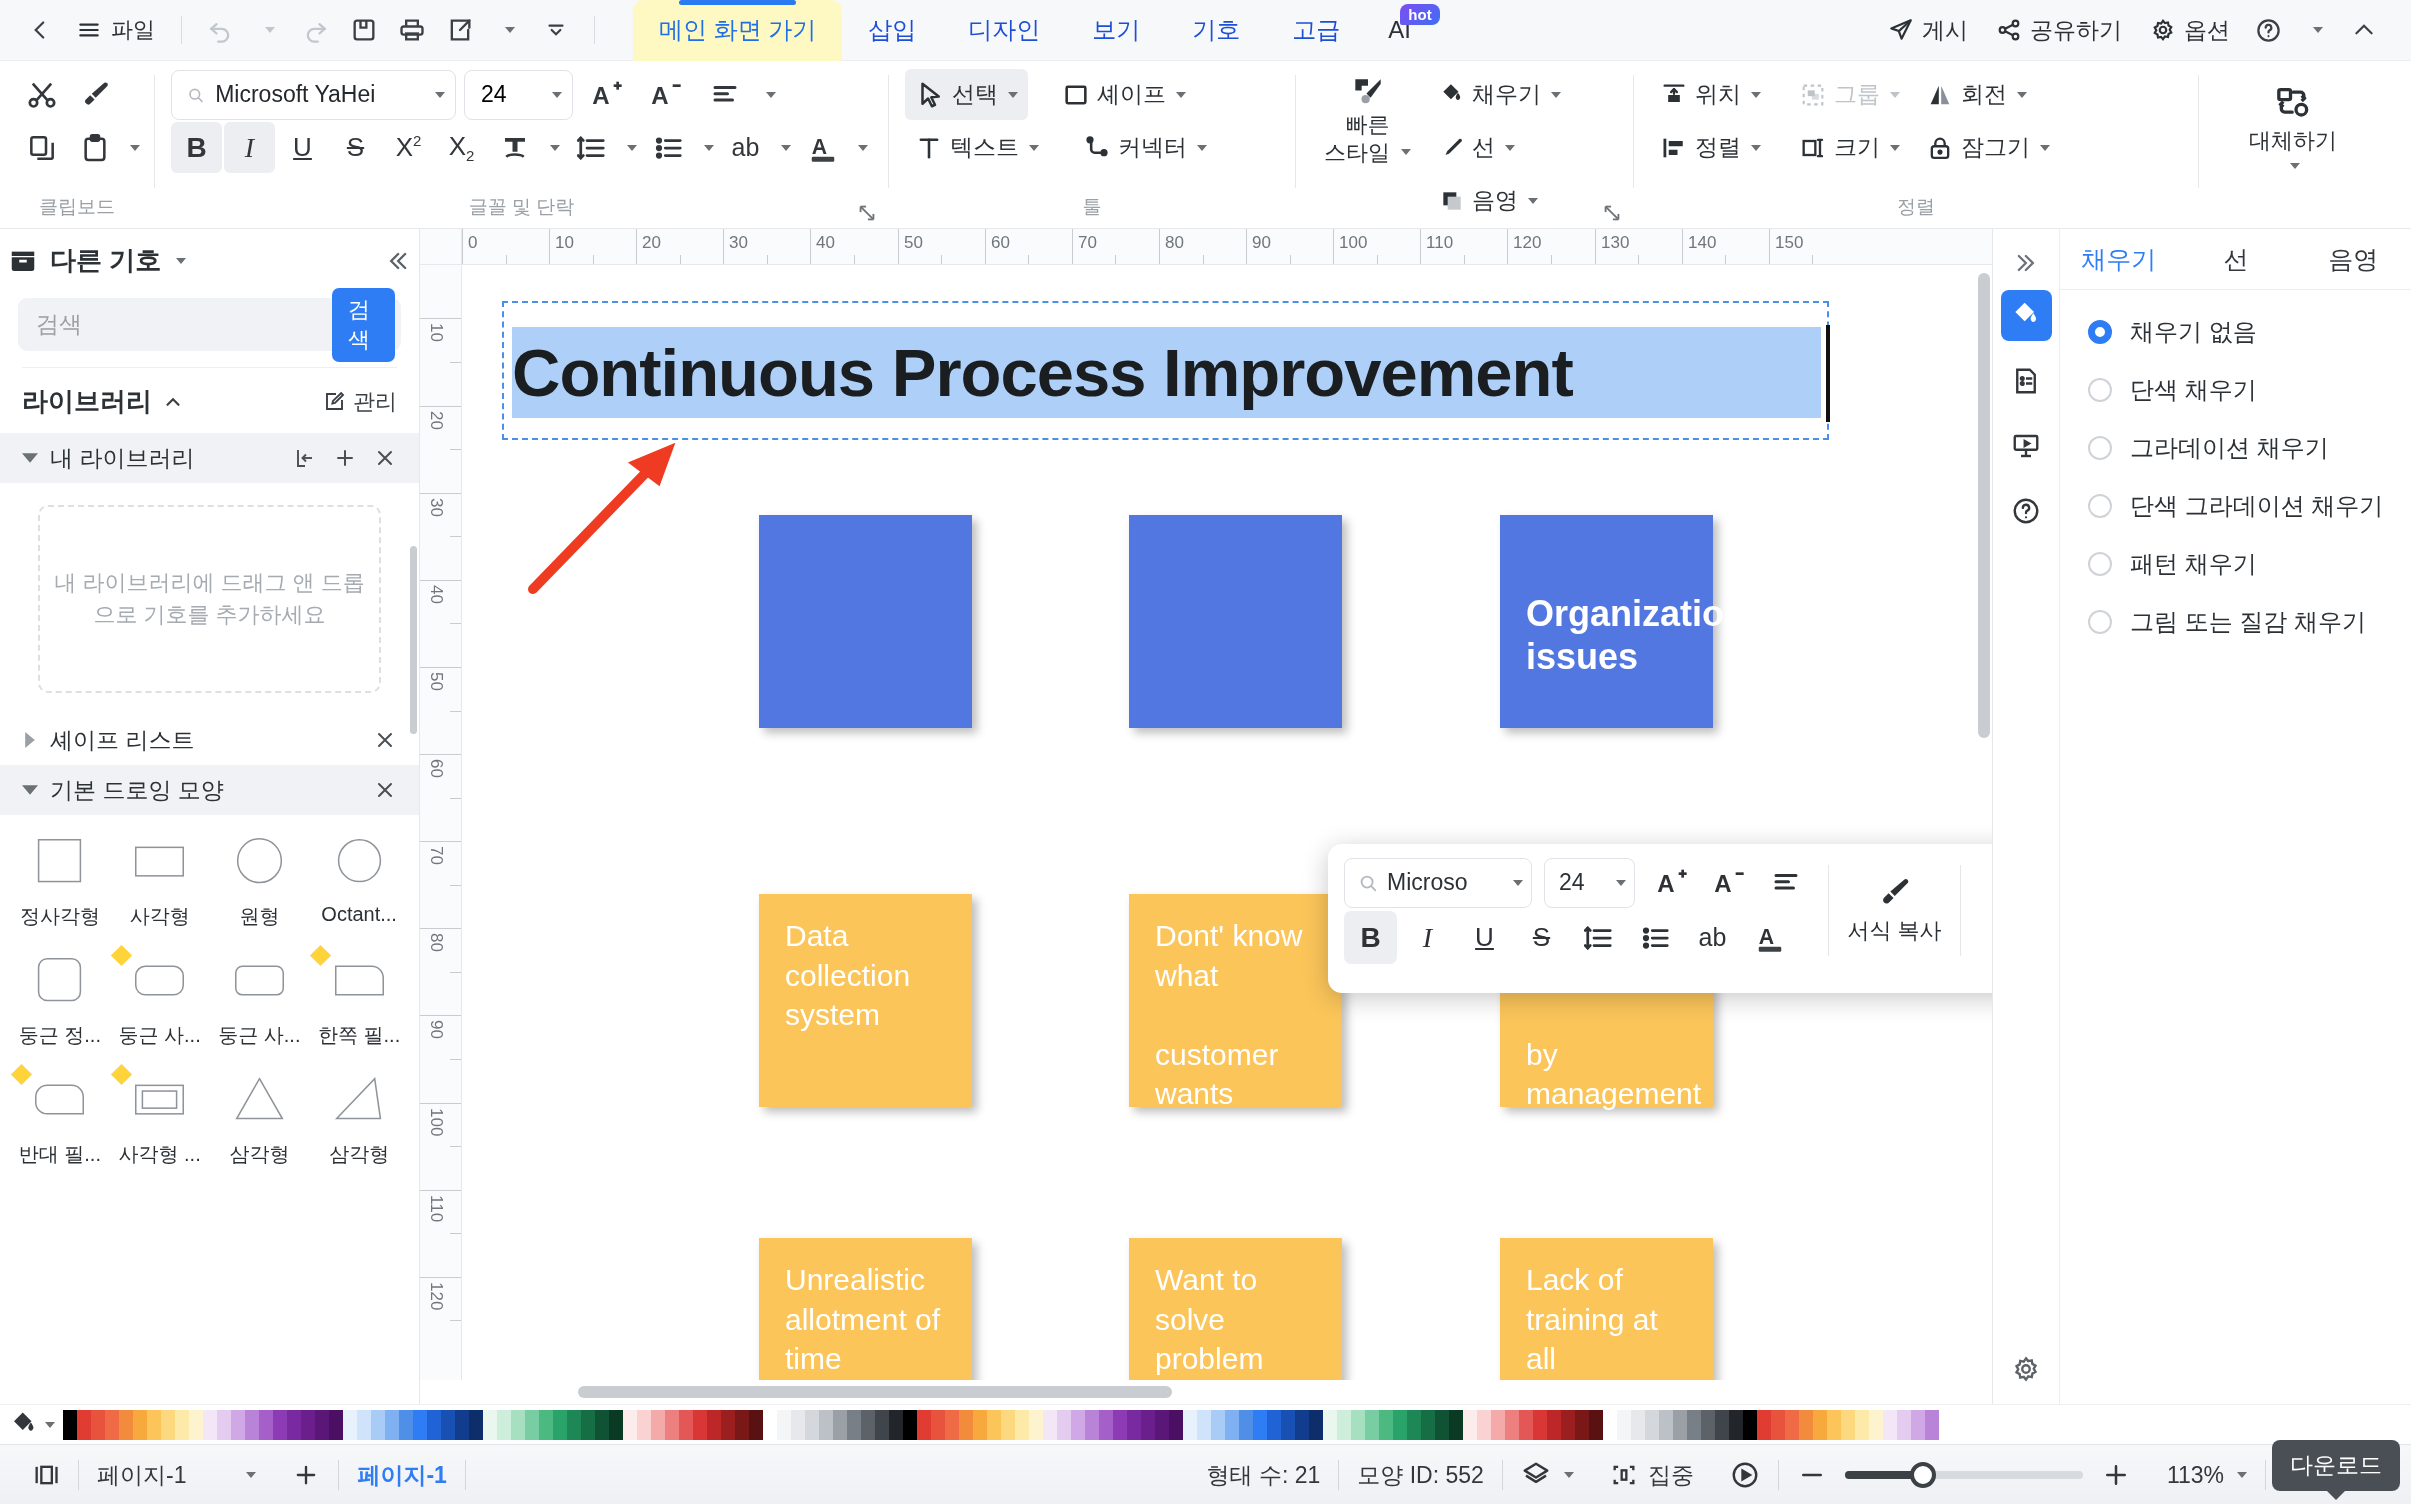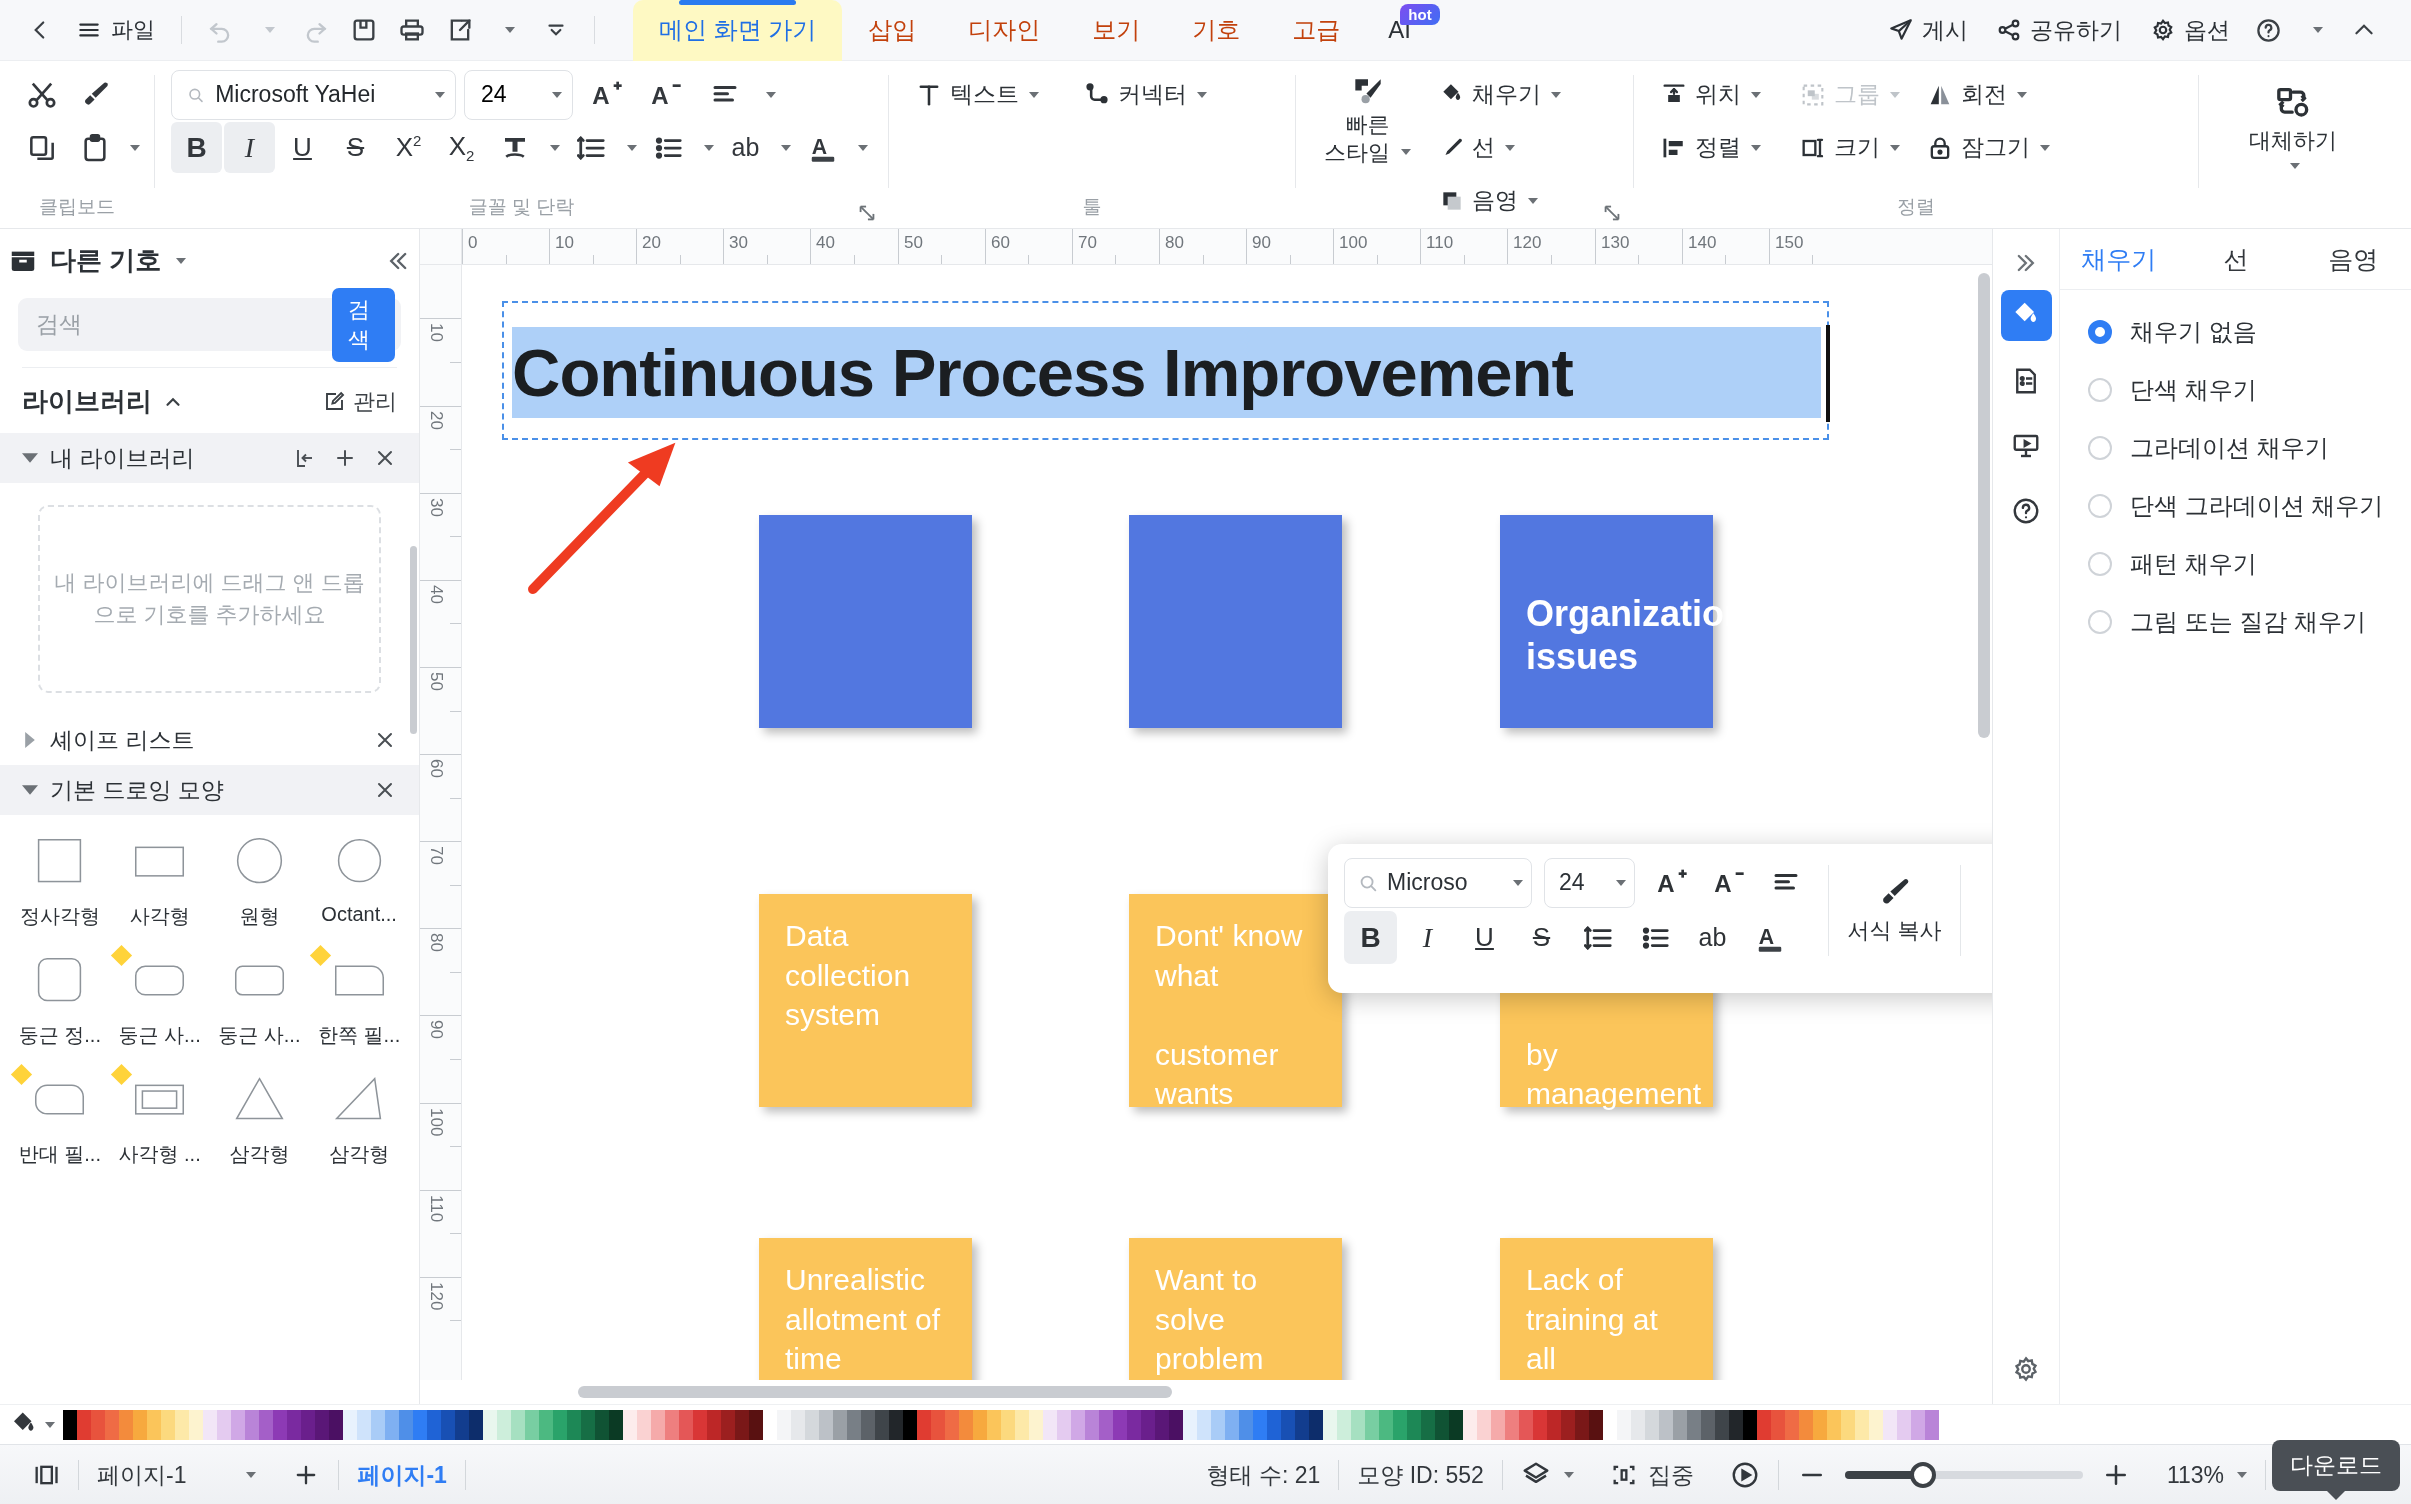--- a/index.html
+++ b/index.html
@@ -26,21 +26,21 @@
     color:#3b4045;
   }
   .icon-btn.dis { color:#c2c7cd; }
   .file-btn { display:flex; align-items:center; gap:9px; padding:0 10px; height:44px; border-radius:6px; cursor:pointer;}
   .tb-sep { width:1px; height:28px; background:#d9dce0; margin:0 12px; }
   .caret { width:0;height:0;border-left:5px solid transparent;border-right:5px solid transparent;border-top:6px solid #6b7075; margin-left:3px;}
 
   .tabs { display:flex; align-items:flex-end; height:61px; margin-left:26px; }
   .tab {
     padding:0 26px; height:61px; display:flex; align-items:center;
-    font-size:24px; color:#c2410c; cursor:pointer; position:relative;
+    font-size:24px; color:#1d4ed8; cursor:pointer; position:relative;
   }
   .tab.active { color:#1f6fe5; background:#fef9c3; border-top-left-radius:10px; border-top-right-radius:10px;}
   .tab.active:after {
     content:""; position:absolute; left:22%; right:22%; top:0; height:5px;
     background:#2a7bf0; border-radius:3px;
   }
   .ai-tab { display:flex; align-items:center; position:relative; padding:0 22px; height:61px; cursor:pointer;}
   .hot-badge {
     position:absolute; top:4px; left:34px;
     background:linear-gradient(135deg,#7d4df0,#3f6ef4); color:#fff;
@@ -493,20 +493,36 @@
             <path d="M19 19h-6"></path>
             <path d="M19 19v-6"></path>
           </svg>
       </div>
     </div>
     <div class="rgroup-sep"></div>
 
     <div class="rgroup" style="width:406px">
       <div class="rgroup-body">
         <div class="rcol" style="width:100%">
+          <div class="rrow" style="gap:24px">
+            <div class="rbtn-lab on">
+              <svg width="30" height="30" viewBox="0 0 24 24" fill="none" stroke="currentColor" stroke-width="2" stroke-linejoin="round">
+                  <path d="M6 3 L6 19 L10.5 14.8 L13.5 21 L16 19.8 L13 13.8 L19 13.2 Z"></path>
+                </svg>
+              <span>선택</span>
+                <span class="caret"></span>
+            </div>
+            <div class="rbtn-lab">
+              <svg width="28" height="28" viewBox="0 0 24 24" fill="none" stroke="currentColor" stroke-width="2.2">
+                  <rect x="4" y="5" width="16" height="14" rx="1"></rect>
+                </svg>
+              <span>셰이프</span>
+                <span class="caret"></span>
+            </div>
+          </div>
           <div class="rrow" style="gap:24px">
             <div class="rbtn-lab">
               <svg width="28" height="28" viewBox="0 0 24 24" fill="none" stroke="currentColor" stroke-width="2.2" stroke-linecap="round">
                   <path d="M5 5h14"></path>
                   <path d="M12 5v15"></path>
                 </svg>
               <span>텍스트</span>
                 <span class="caret"></span>
             </div>
             <div class="rbtn-lab">

